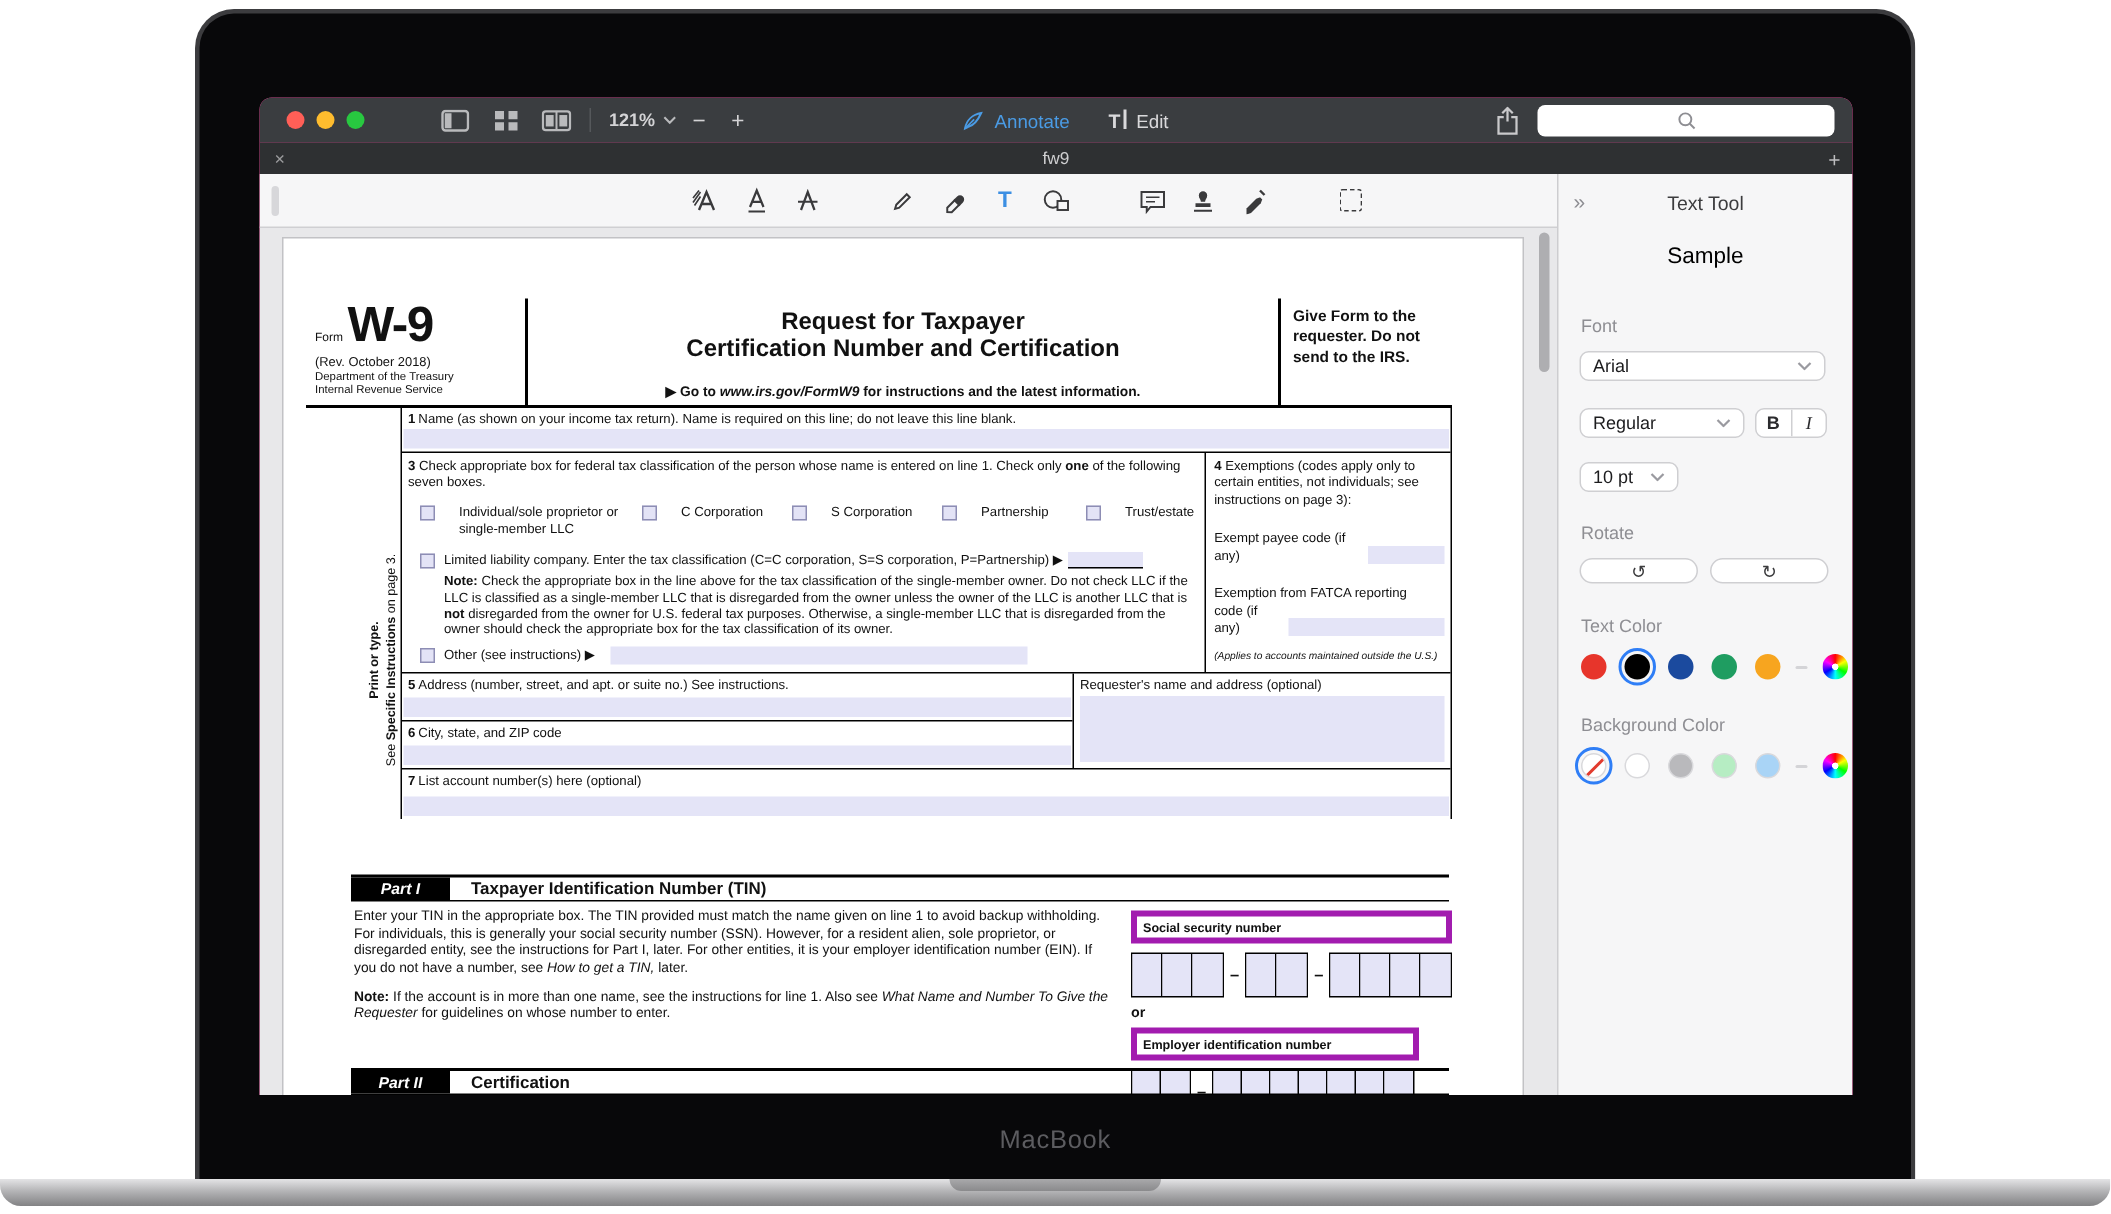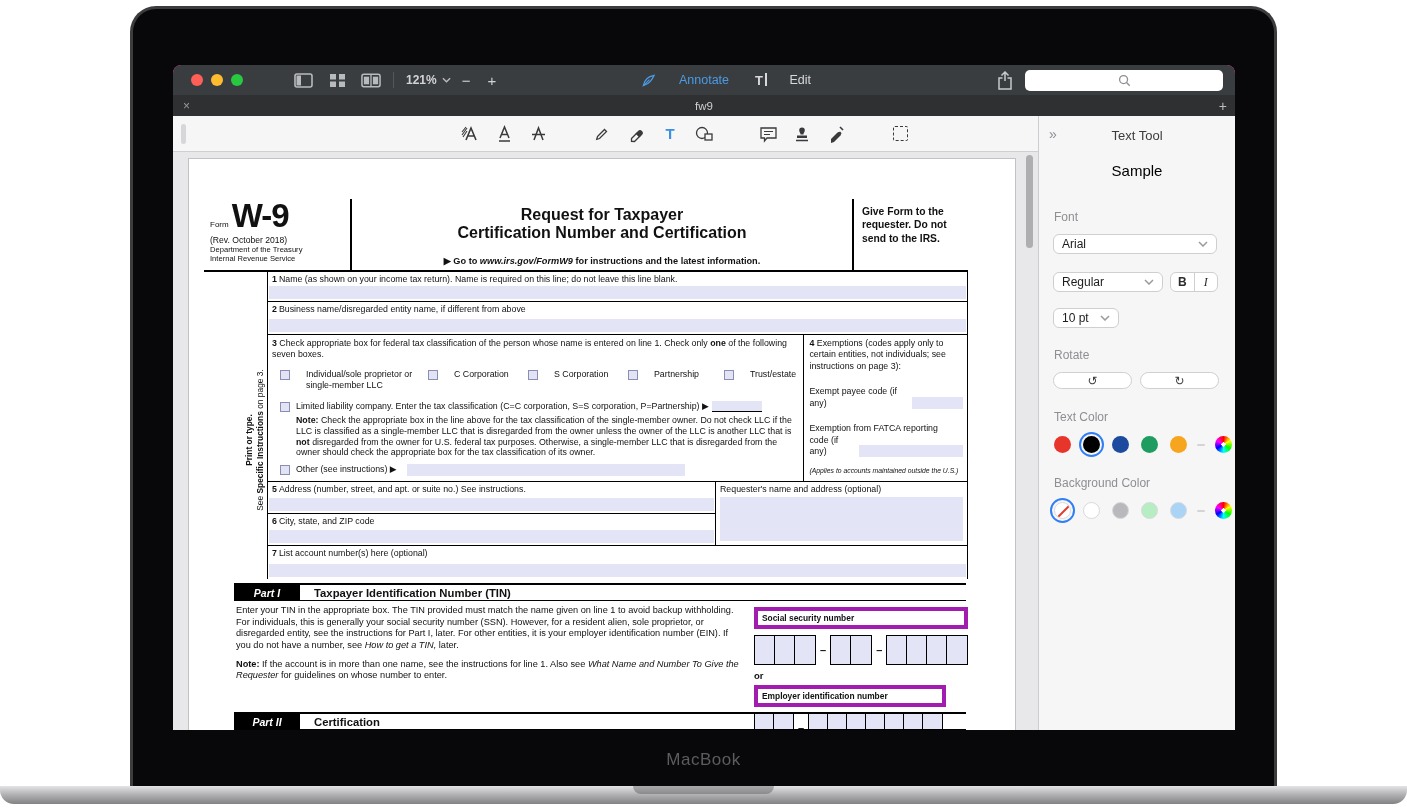--- a/index.html
+++ b/index.html
@@ -24,21 +24,21 @@
   .titlebar { position:absolute; left:0; top:0; width:100%; height:30px; background:#3a3d40;
     display:flex; align-items:center; border-radius:8px 8px 0 0; }
   .tl { width:12px; height:12px; border-radius:50%; margin-right:8px; }
   .tl-group { display:flex; margin-left:18px; }
   .viewbtns { display:flex; gap:14px; margin-left:42px; align-items:center; }
   .vbtn { width:20px; height:16px; display:flex; align-items:center; justify-content:center; }
   .tb-sep { width:1px; height:16px; background:#55585b; margin:0 12px; }
   .zoomctl { display:flex; align-items:center; color:#d3d3d5; font-size:12px; font-weight:bold; gap:5px; }
   .zbtn { color:#d3d3d5; font-size:15px; font-weight:normal; padding:0 6px; }
   .center-tools { position:absolute; left:468px; top:0; height:30px; display:flex; align-items:center; gap:26px; }
-  .mode { display:flex; align-items:center; gap:23px; font-size:12.5px; }
+  .mode { display:flex; align-items:flex-end; gap:7px; font-size:12.5px; }
   .mode.annotate { color:#4a9be4; }
   .mode.edit { color:#d9d9db; }
   .editglyph { display:flex; align-items:flex-start; }
   .editglyph .tletter { font-size:13px; color:#d9d9db; font-weight:bold; }
   .editglyph .caret { width:1.5px; height:13px; background:#d9d9db; margin-left:2px; }
   .right-tools { position:absolute; right:12px; top:0; height:30px; display:flex; align-items:center; gap:12px; }
   .searchbox { width:198px; height:21px; background:#fff; border-radius:5px; display:flex; align-items:center; justify-content:center; }
 
   
   .tabbar { position:absolute; left:0; top:30px; width:100%; height:21px; background:#2e3032;
@@ -361,24 +361,20 @@
                 <div class="rot">
                   <div class="l1">Print or type.</div>
                   <div><span>See </span><b>Specific Instructions</b><span> on page 3.</span></div>
                 </div>
 
                 <div class="row r1">
                   <div class="lab"><b>1</b><span>Name (as shown on your income tax return). Name is required on this line; do not leave this line blank.</span></div>
                   <div class="inp linp"></div>
                 </div>
 
-                <div class="row r2">
-                  <div class="lab"><b>2</b><span>Business name/disregarded entity name, if different from above</span></div>
-                  <div class="inp linp"></div>
-                </div>
 
                 <div class="row r34">
                   <div class="c3">
                     <div class="cbl"><b>3</b> <span>Check appropriate box for federal tax classification of the person whose name is entered on line 1. Check only </span><b>one</b><span> of the following seven boxes.</span></div>
                     <div class="cbrow">
                       <div class="cbitem" style="width:148px">
                         <span class="cb"></span>
                         <span class="cbl"><span>Individual/sole proprietor or</span><br><span>single-member LLC</span></span>
                       </div>
                       <div class="cbitem" style="width:100px">

